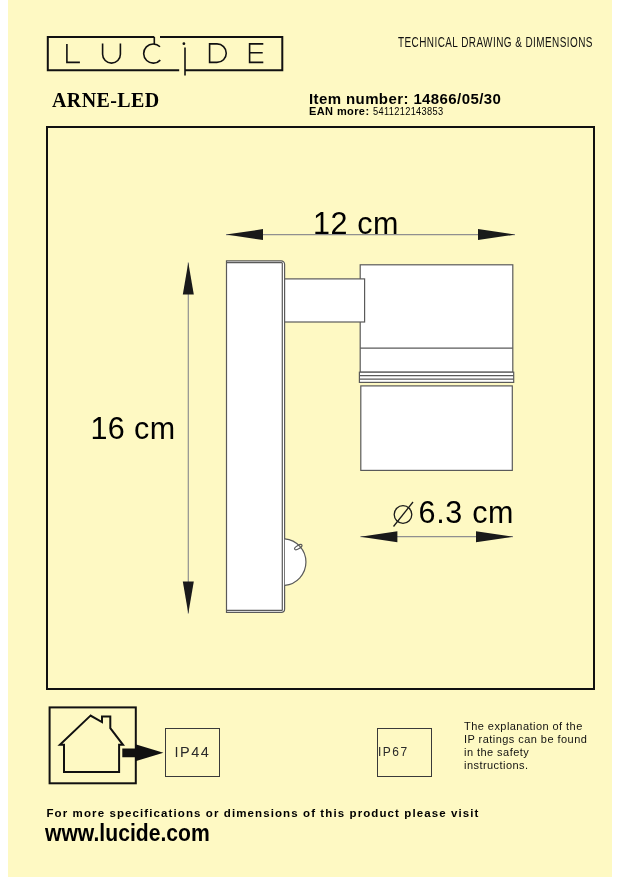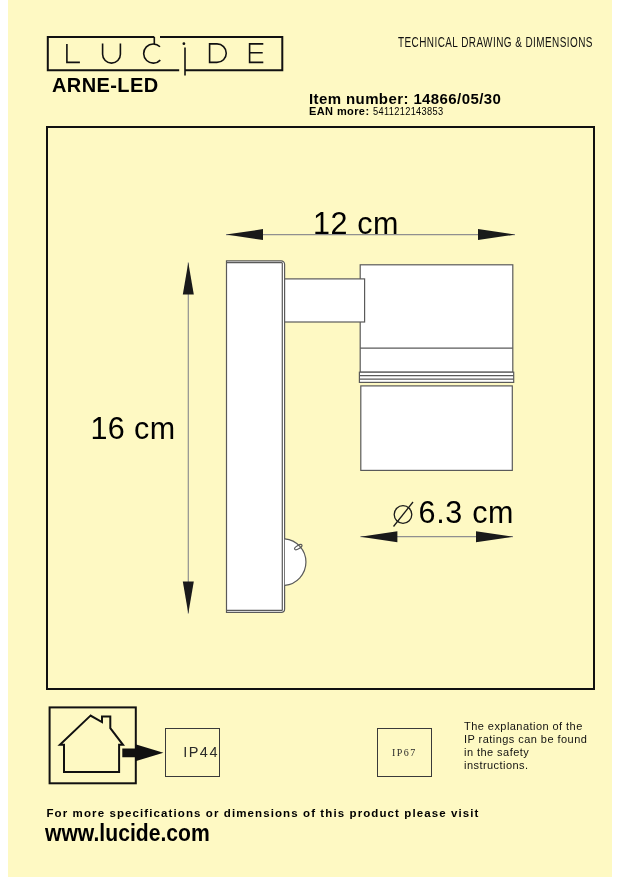--- a/index.html
+++ b/index.html
@@ -27,21 +27,21 @@
     <circle cx="139.9" cy="10.7" r="1.4" fill="#111"></circle>
     <path d="M141 14.4 L141 42.5" fill="none" stroke="#111" stroke-width="1.6"></path>
 
     <path d="M165.6 10.9 L165.6 29.4 L173.0 29.4 A9.25 9.25 0 0 0 173.0 10.9 Z" fill="none" stroke="#111" stroke-width="1.6"></path>
 
     <path d="M219.3 10.9 L205.6 10.9 L205.6 29.4 L219.3 29.4 M205.6 19.8 L218.7 19.8" fill="none" stroke="#111" stroke-width="1.6"></path>
   </svg>
 
   <div class="abs" style="left:390px;top:34.3px;font-size:14px;color:#111;letter-spacing:0.6px;white-space:nowrap;transform:scaleX(0.712);transform-origin:0 0;">TECHNICAL DRAWING &amp; DIMENSIONS</div>
 
-  <div class="abs" style="left:44px;top:74px;font-size:20px;font-weight:bold;color:#000;letter-spacing:0.4px;">ARNE-LED</div>
+  <div class="abs" style="left:44px;top:89px;font-size:20px;font-weight:bold;color:#000;letter-spacing:0.4px;font-family:Liberation Serif, serif;">ARNE-LED</div>
 
   <div class="abs" style="left:301px;top:92px;font-size:15px;font-weight:bold;color:#000;letter-spacing:0.4px;line-height:13px;">Item number: 14866/05/30</div>
 
   <div class="abs" style="left:301px;top:105px;font-size:11px;color:#000;letter-spacing:0.4px;"><b>EAN more:</b> <span style="display:inline-block;transform:scaleX(0.84);transform-origin:0 50%;">5411212143853</span></div>
 
   <div class="abs" style="left:37.8px;top:125.9px;width:545.7px;height:559.8px;border:2px solid #111;"></div>
 
   <svg class="abs" style="left:38px;top:126px;" width="551" height="565" viewBox="38 126 551 565">
 
     <g>
@@ -95,25 +95,25 @@
 
   <svg class="abs" style="left:30px;top:700px;" width="140" height="95" viewBox="30 700 140 95">
 
     <rect x="41.6" y="707.4" width="86.2" height="75.9" fill="none" stroke="#111" stroke-width="2"></rect>
 
     <path d="M82.5 715.6 L51.9 744.8 L56 744.8 L56 772 L111.1 772 L111.1 744.8 L115 744.8 L102.3 728.2 L102.3 716.6 L94 716.6 L94 722.1 Z" fill="none" stroke="#111" stroke-width="2" stroke-linejoin="miter"></path>
 
     <path d="M114.3 748.6 L127.4 748.6 L127.4 744.2 L155.4 752.8 L127.4 761.3 L127.4 757.3 L114.3 757.3 Z" fill="#111"></path>
   </svg>
 
-  <div class="abs" style="left:157px;top:727.7px;width:53px;height:47px;border:1.5px solid #3a3a3a;text-align:right;line-height:47px;font-size:14.5px;color:#2a2a2a;letter-spacing:1.5px;">IP44</div>
+  <div class="abs" style="left:157px;top:727.7px;width:53px;height:47px;border:1.5px solid #3a3a3a;text-align:center;line-height:47px;font-size:14.5px;color:#2a2a2a;letter-spacing:1.5px;">IP44</div>
 
 
 
-  <div class="abs" style="left:368.9px;top:727.7px;width:53px;height:47px;border:1.5px solid #3a3a3a;text-align:center;line-height:47px;font-size:10px;color:#2a2a2a;letter-spacing:1.5px;font-family:Liberation Serif, serif;">IP67</div>
+  <div class="abs" style="left:368.9px;top:727.7px;width:53px;height:47px;border:1.5px solid #3a3a3a;text-align:left;line-height:47px;font-size:12px;color:#2a2a2a;letter-spacing:1.5px;">IP67</div>
 
   <div class="abs" style="left:456px;top:719.5px;font-size:11px;line-height:13px;color:#111;letter-spacing:0.45px;white-space:nowrap;">The explanation of the<br>IP ratings can be found<br>in the safety<br>instructions.</div>
 
   <div class="abs" style="left:38.5px;top:806.6px;font-size:11.5px;font-weight:bold;color:#000;letter-spacing:1.1px;white-space:nowrap;">For more specifications or dimensions of this product please visit</div>
 
   <div class="abs" style="left:36.5px;top:819px;font-size:24px;font-weight:bold;color:#000;white-space:nowrap;transform:scaleX(0.88);transform-origin:0 0;">www.lucide.com</div>
 
 </div>
 
 </body></html>

